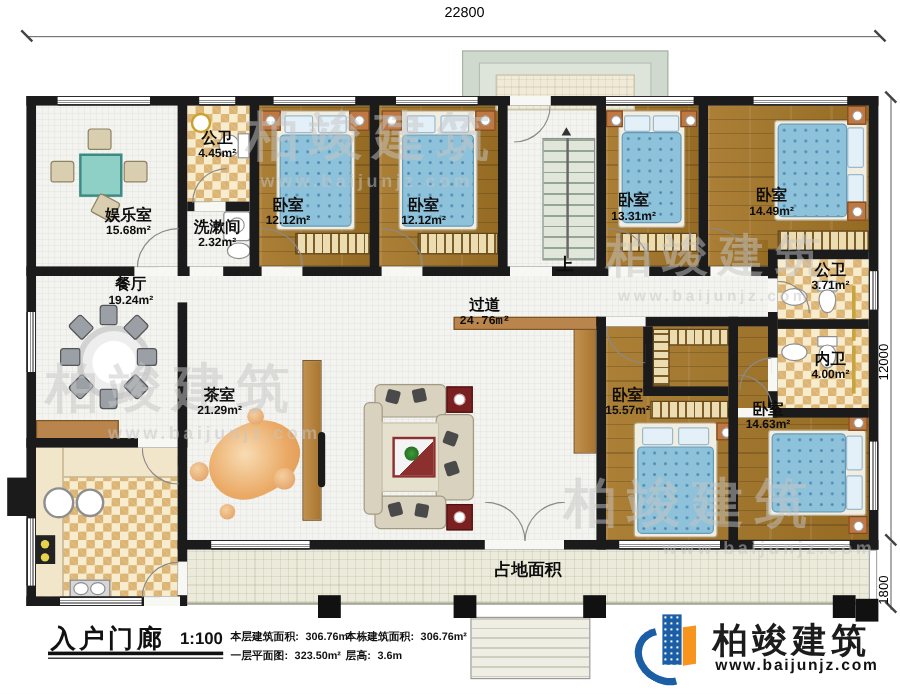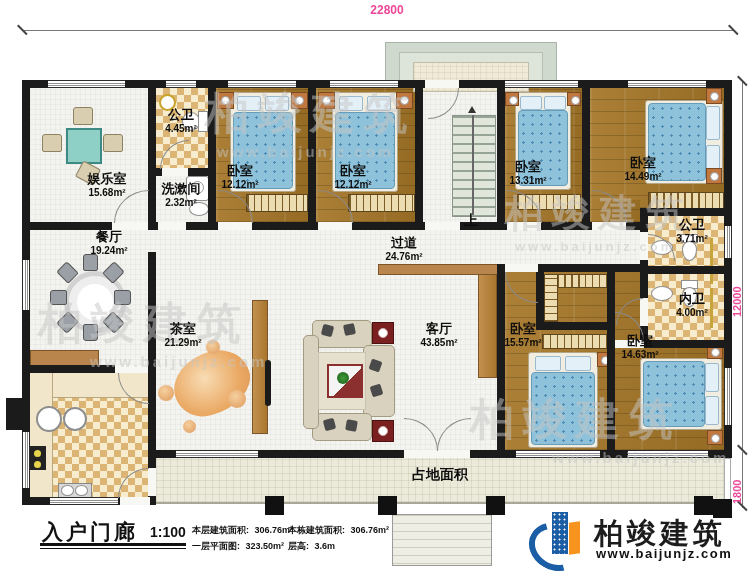--- a/index.html
+++ b/index.html
@@ -47,21 +47,21 @@
   .chair{position:absolute;width:13px;height:15px;background:#9aa0a6;border:1px solid #555;border-radius:3px 3px 2px 2px;z-index:5;}
   .chair.beige{background:#d9cfb0;border-color:#8d8262;width:18px;height:16px;}
   .stairs{position:absolute;z-index:5;background:#e0e6da;border:1px solid #8a948a;
          background-image:repeating-linear-gradient(180deg,#96a496 0 1.5px,transparent 1.5px 9px);}
   .col{position:absolute;width:19px;height:19px;background:#111;z-index:14;}
   .wm{position:absolute;color:#c6c6c6;opacity:.5;font-weight:bold;z-index:28;white-space:nowrap;pointer-events:none;}
   .wm .big{display:block;font-size:44px;letter-spacing:9px;}
   .wm .url{display:block;font-size:15px;letter-spacing:3px;}
   .dimline{position:absolute;background:#777;z-index:31;}
   .tick{position:absolute;width:13px;height:1.5px;background:#444;transform:rotate(45deg);z-index:31;}
-  .dimlabel{position:absolute;font-weight:bold;font-size:12px;z-index:31;color:#ec4899;}
+  .dimlabel{position:absolute;font-weight:normal;font-size:12px;z-index:31;color:#000000;}
   .dimlabel.vert{writing-mode:vertical-rl;transform:rotate(180deg);font-size:11px;}
   .fix{position:absolute;background:#fff;border:1px solid #8e8e8e;z-index:6;}
   .tb{z-index:40;}
 </style>
 </head>
 <body>
 
 <div id="plan">
 
   <div class="dimline" style="left:22px;top:30px;width:711px;height:1px;"></div>
@@ -330,39 +330,35 @@
     <span class="rarea">13.31m²</span>
   </div>
   <div class="rlabel" style="left:608px;top:156px;width:70px;">
     <span class="rname">卧室</span>
     <span class="rarea">14.49m²</span>
   </div>
   <div class="rlabel" style="left:75px;top:230px;width:68px;">
     <span class="rname">餐厅</span>
     <span class="rarea">19.24m²</span>
   </div>
-  <div class="rlabel" style="left:368px;top:236px;width:72px;">
+  <div class="rlabel" style="left:368px;top:248px;width:72px;font-family:Liberation Mono, monospace;">
     <span class="rname">过道</span>
     <span class="rarea">24.76m²</span>
   </div>
   <div class="rlabel" style="left:662px;top:218px;width:60px;">
     <span class="rname">公卫</span>
     <span class="rarea">3.71m²</span>
   </div>
   <div class="rlabel" style="left:662px;top:292px;width:60px;">
     <span class="rname">内卫</span>
     <span class="rarea">4.00m²</span>
   </div>
   <div class="rlabel" style="left:148px;top:322px;width:70px;">
     <span class="rname">茶室</span>
     <span class="rarea">21.29m²</span>
-  </div>
-  <div class="rlabel" style="left:400px;top:322px;width:78px;">
-    <span class="rname">客厅</span>
-    <span class="rarea">43.85m²</span>
   </div>
   <div class="rlabel" style="left:490px;top:322px;width:66px;">
     <span class="rname">卧室</span>
     <span class="rarea">15.57m²</span>
   </div>
   <div class="rlabel" style="left:604px;top:334px;width:72px;">
     <span class="rname">卧室</span>
     <span class="rarea">14.63m²</span>
   </div>
   <div class="rlabel" style="left:392px;top:467px;width:96px;">

